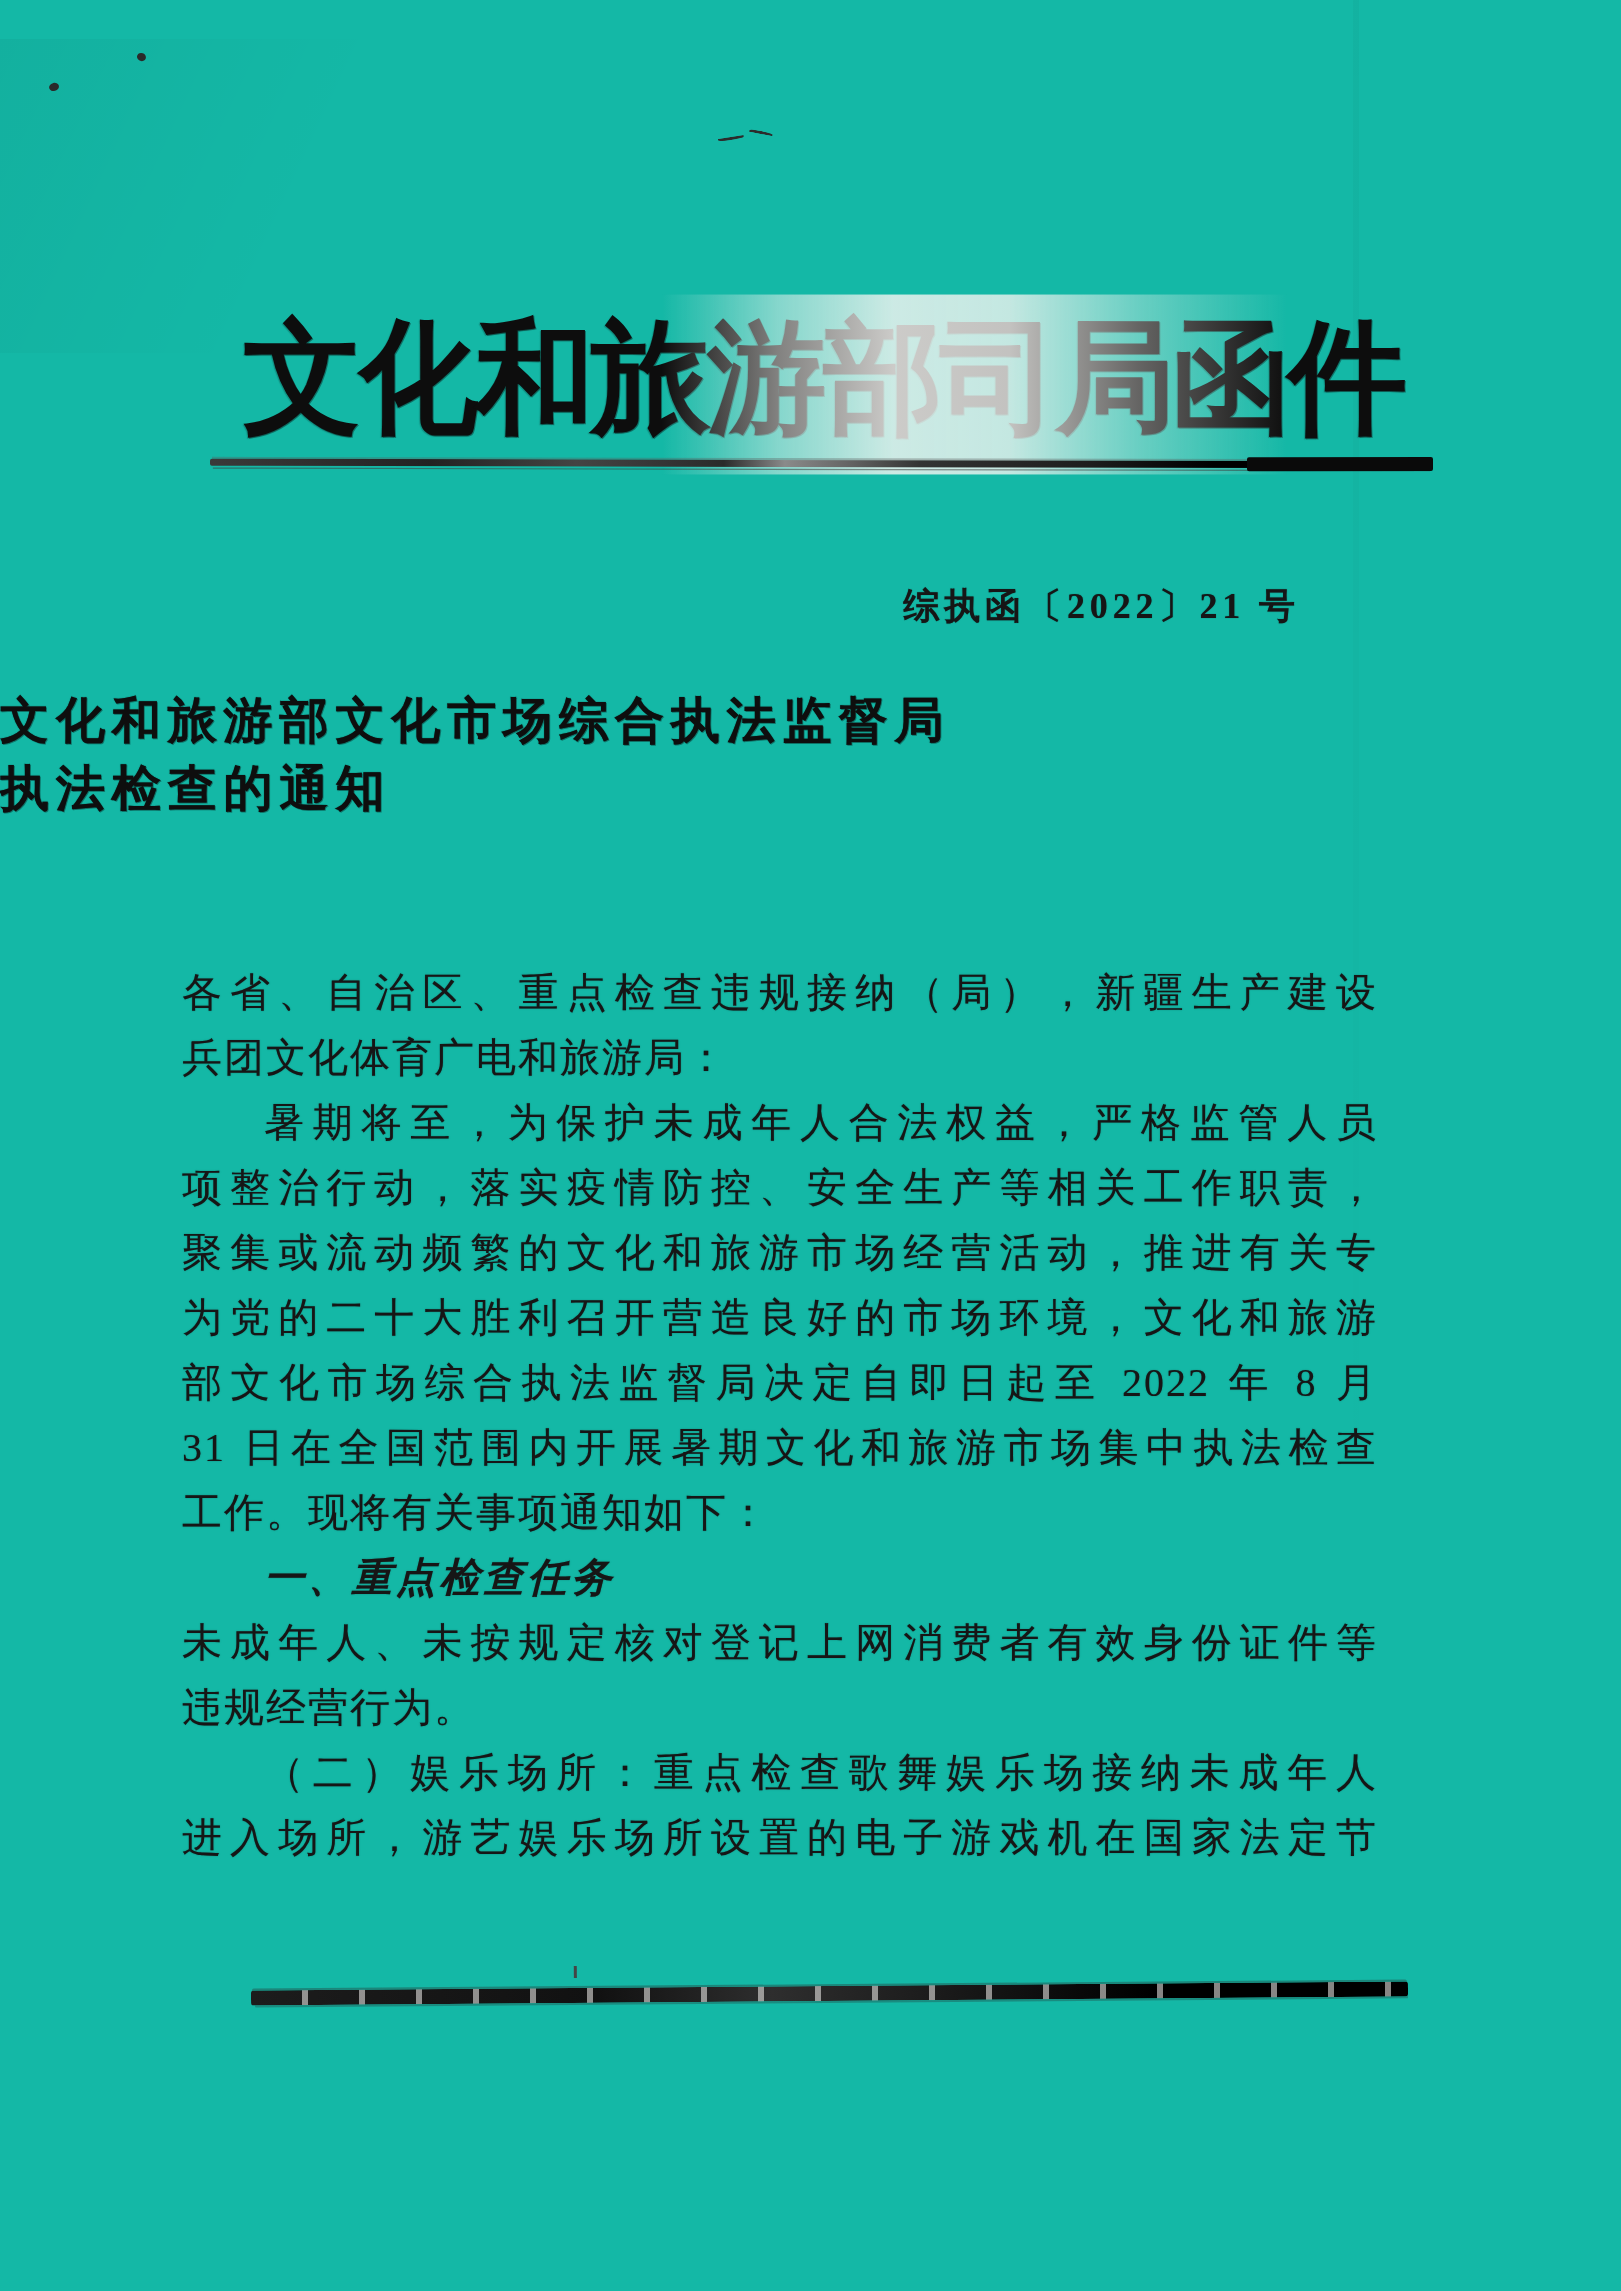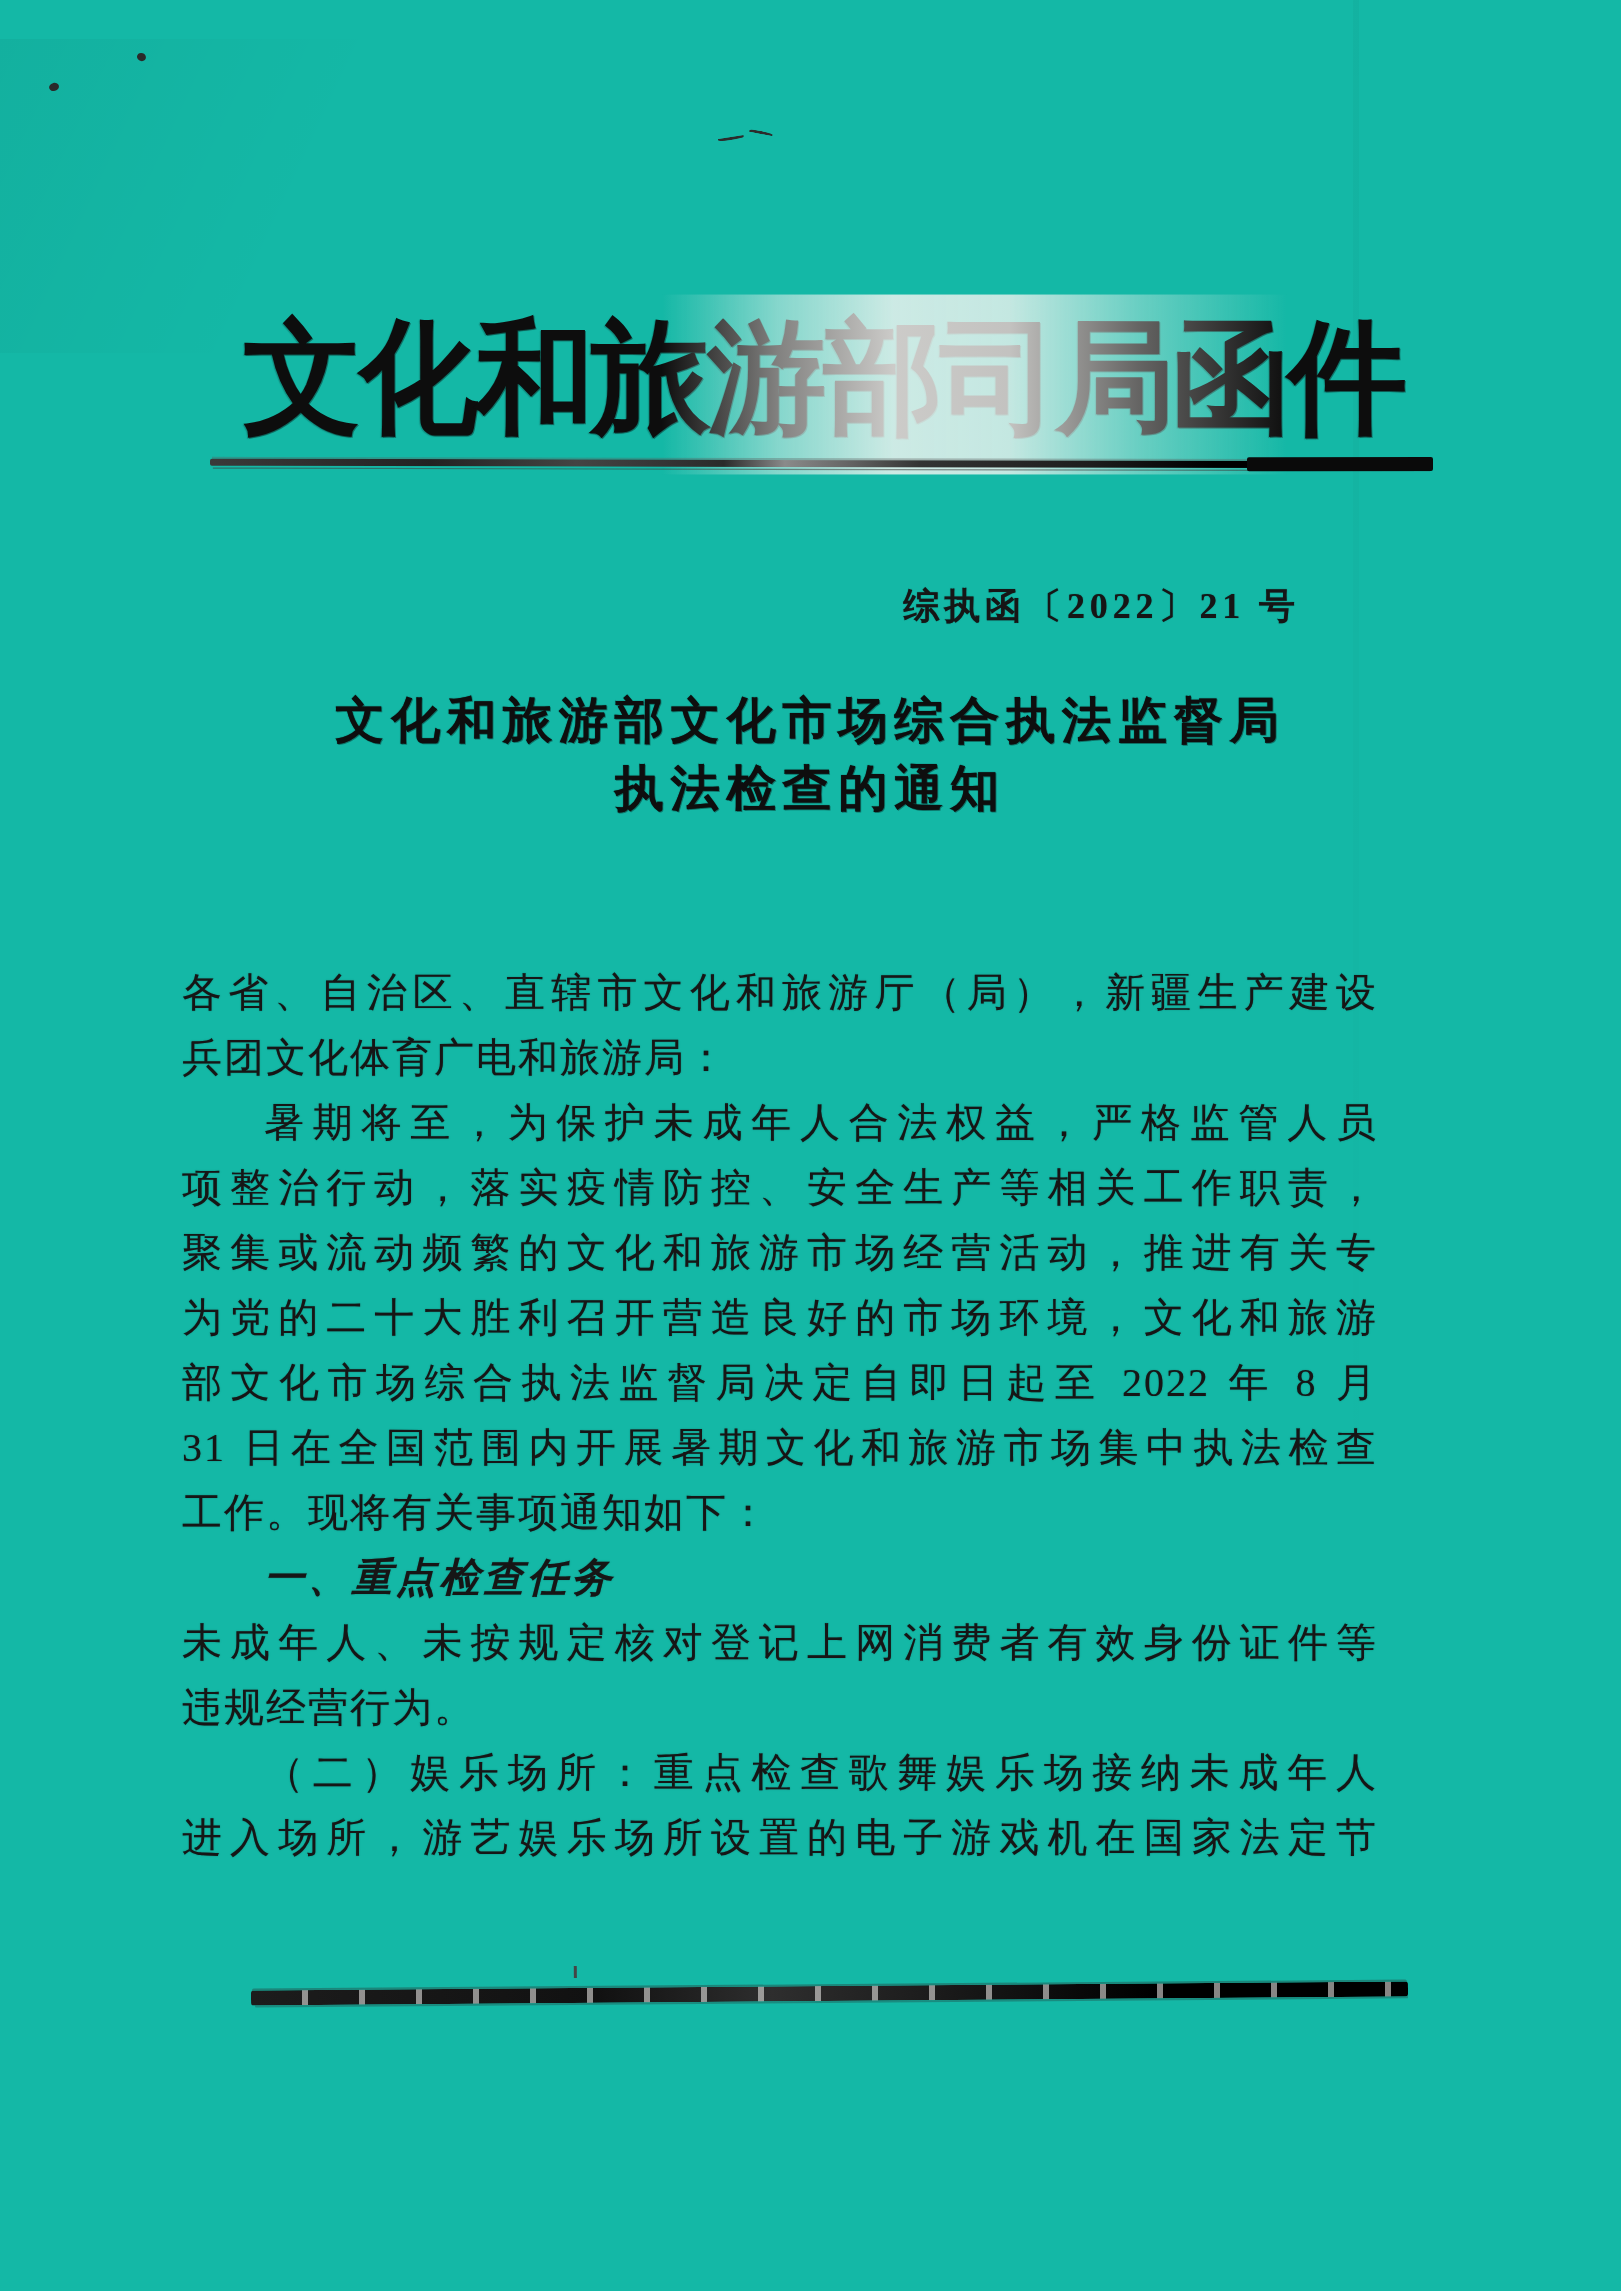--- a/index.html
+++ b/index.html
@@ -65,21 +65,21 @@
     position:absolute;top:582px;left:0;width:100%;
     padding-right:321px;box-sizing:border-box;
     text-align:right;font-size:36px;letter-spacing:4.9px;
     font-weight:600;color:#161616;
     text-shadow:0 0 1px rgba(20,20,20,.6);
     white-space:nowrap;
   }
 
   .title{
     position:absolute;top:686px;left:0;width:100%;margin:0;
-    text-align:center;
+    text-align:left;
     font-family:"Liberation Sans","DejaVu Sans",sans-serif;
     font-weight:900;font-size:49px;line-height:68px;
     letter-spacing:6.9px;color:#0e0e0e;
     text-shadow:0 0 1px rgba(10,10,10,.8), 1px 1px 0 rgba(10,10,10,.35);
   }
 
   .doc-body{
     position:absolute;top:960px;left:182px;width:1196px;
     font-size:40px;line-height:65px;letter-spacing:2px;
     color:#161616;
@@ -124,21 +124,21 @@
   <div class="masthead-rule"></div>
 
   <div class="doc-number">综执函〔2022〕21 号</div>
 
   <h1 class="title">
     <div>文化和旅游部文化市场综合执法监督局</div>
     <div>执法检查的通知</div>
   </h1>
 
   <div class="doc-body">
-    <div class="ln fill">各省、自治区、直辖市文化和旅游厅（局），新疆生产建设</div>
+    <div class="ln fill">各省、自治区、重点检查违规接纳（局），新疆生产建设</div>
     <div class="ln">兵团文化体育广电和旅游局：</div>
     <div class="ln fill ind">暑期将至，为保护未成年人合法权益，严格监管人员</div>
     <div class="ln fill">项整治行动，落实疫情防控、安全生产等相关工作职责，</div>
     <div class="ln fill">聚集或流动频繁的文化和旅游市场经营活动，推进有关专</div>
     <div class="ln fill">为党的二十大胜利召开营造良好的市场环境，文化和旅游</div>
     <div class="ln fill">部文化市场综合执法监督局决定自即日起至 2022 年 8 月</div>
     <div class="ln fill">31 日在全国范围内开展暑期文化和旅游市场集中执法检查</div>
     <div class="ln">工作。现将有关事项通知如下：</div>
     <div class="ln ind hd">一、重点检查任务</div>
     <div class="ln fill">未成年人、未按规定核对登记上网消费者有效身份证件等</div>

